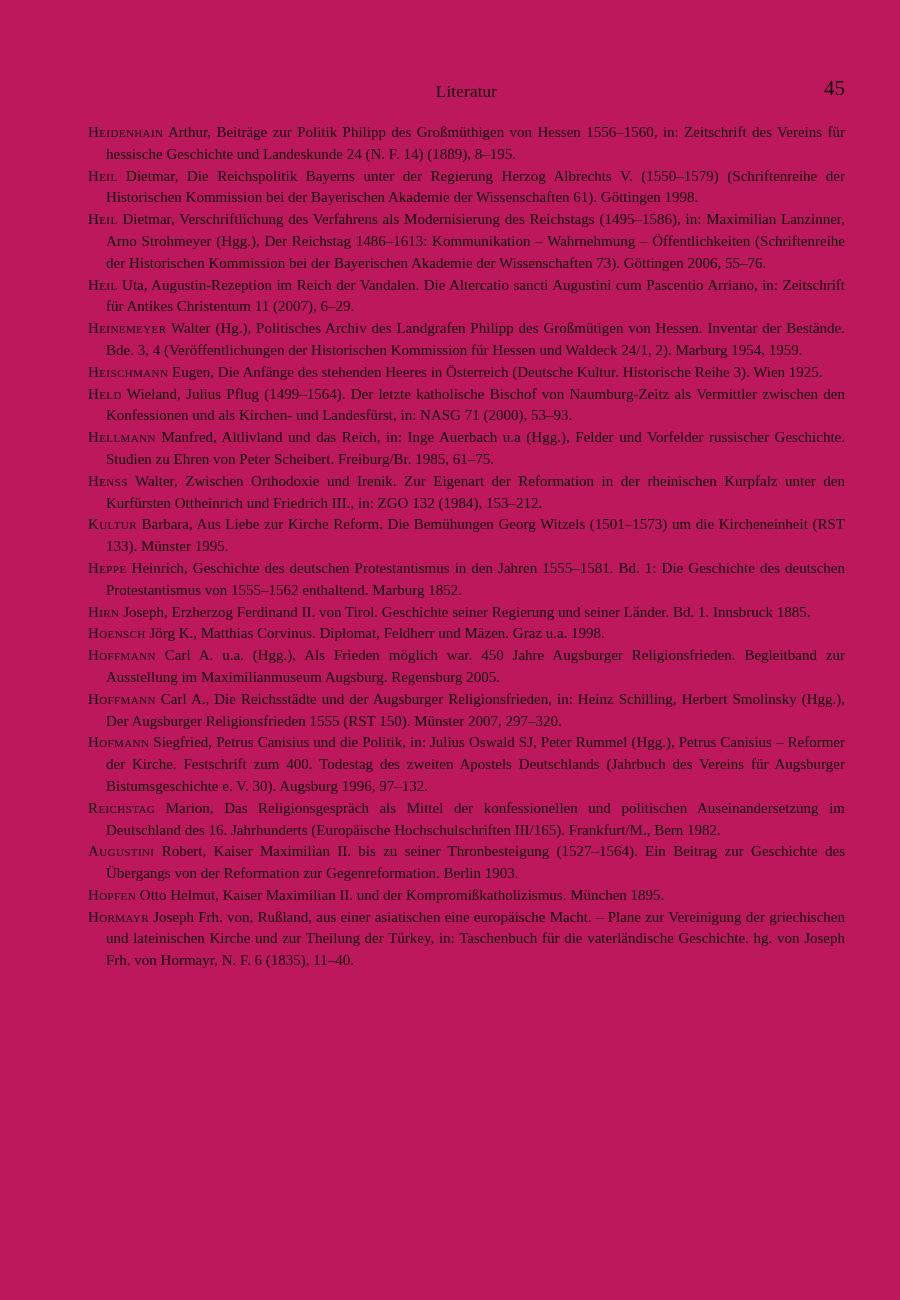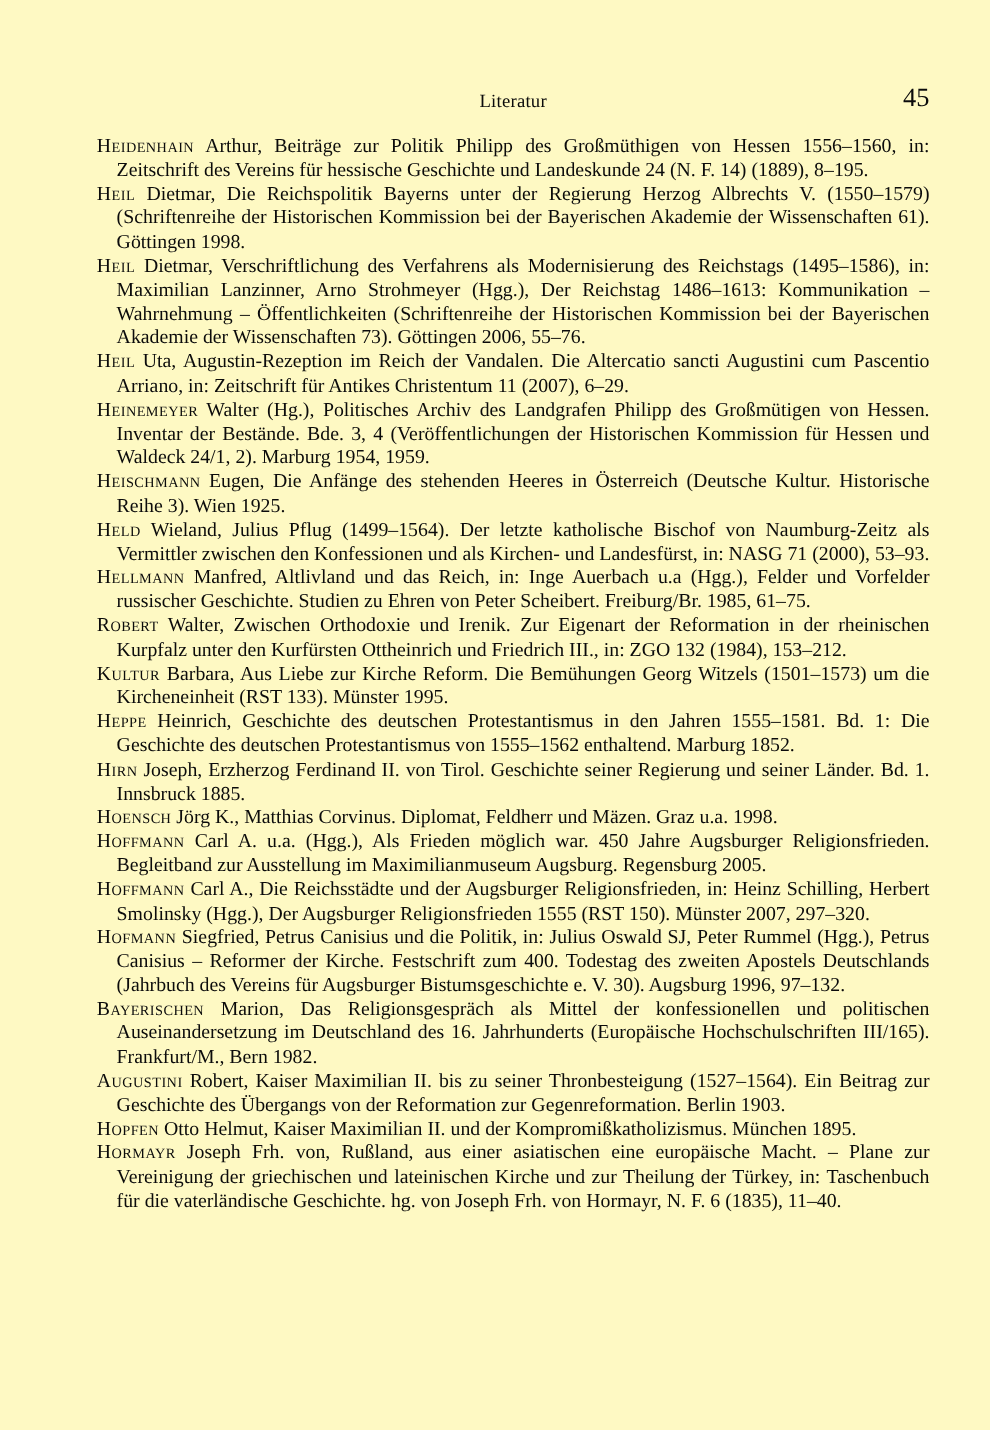--- a/index.html
+++ b/index.html
@@ -4,21 +4,21 @@
 <style>
   html, body {
     margin: 0;
     padding: 0;
     background: #ffffff;
   }
   .page {
     position: relative;
     width: 900px;
     height: 1300px;
-    background: #fef9c3;
+    background: #be185d;
     color: #0b0b0b;
     font-family: "Liberation Serif", "DejaVu Serif", serif;
     box-sizing: border-box;
     overflow: hidden;
   }
   .content {
     position: absolute;
     left: 88px;
     right: 55px;
     top: 82px;
@@ -31,24 +31,24 @@
   .running-title {
     display: block;
     text-align: center;
     font-size: 17px;
     letter-spacing: 0.2px;
   }
   .page-number {
     position: absolute;
     right: 0;
     top: -6px;
-    font-size: 24px;
+    font-size: 21px;
   }
   .bib {
-    font-size: 18px;
+    font-size: 15px;
     line-height: 21.8px;
     text-align: justify;
     hyphens: auto;
     -webkit-hyphens: auto;
   }
   .entry {
     margin: 0;
     padding-left: 18px;
     text-indent: -18px;
   }
@@ -76,37 +76,37 @@
   <p class="entry"><span class="sc">Heil</span> <span>Uta, Augustin-Rezeption im Reich der Vandalen. Die Altercatio sancti Augustini cum Pascentio Arriano, in: Zeitschrift für Antikes Christentum 11 (2007), 6–29.</span></p>
 
   <p class="entry"><span class="sc">Heinemeyer</span> <span>Walter (Hg.), Politisches Archiv des Landgrafen Philipp des Großmütigen von Hessen. Inventar der Bestände. Bde. 3, 4 (Veröffentlichungen der Historischen Kommission für Hessen und Waldeck 24/1, 2). Marburg 1954, 1959.</span></p>
 
   <p class="entry"><span class="sc">Heischmann</span> <span>Eugen, Die Anfänge des stehenden Heeres in Österreich (Deutsche Kultur. Historische Reihe 3). Wien 1925.</span></p>
 
   <p class="entry"><span class="sc">Held</span> <span>Wieland, Julius Pflug (1499–1564). Der letzte katholische Bischof von Naumburg-Zeitz als Vermittler zwischen den Konfessionen und als Kirchen- und Landesfürst, in: NASG 71 (2000), 53–93.</span></p>
 
   <p class="entry"><span class="sc">Hellmann</span> <span>Manfred, Altlivland und das Reich, in: Inge Auerbach u.a (Hgg.), Felder und Vorfelder russischer Geschichte. Studien zu Ehren von Peter Scheibert. Freiburg/Br. 1985, 61–75.</span></p>
 
-  <p class="entry"><span class="sc">Robert</span> <span>Walter, Zwischen Orthodoxie und Irenik. Zur Eigenart der Reformation in der rheinischen Kurpfalz unter den Kurfürsten Ottheinrich und Friedrich III., in: ZGO 132 (1984), 153–212.</span></p>
+  <p class="entry"><span class="sc">Henss</span> <span>Walter, Zwischen Orthodoxie und Irenik. Zur Eigenart der Reformation in der rheinischen Kurpfalz unter den Kurfürsten Ottheinrich und Friedrich III., in: ZGO 132 (1984), 153–212.</span></p>
 
   <p class="entry"><span class="sc">Kultur</span> <span>Barbara, Aus Liebe zur Kirche Reform. Die Bemühungen Georg Witzels (1501–1573) um die Kircheneinheit (RST 133). Münster 1995.</span></p>
 
   <p class="entry"><span class="sc">Heppe</span> <span>Heinrich, Geschichte des deutschen Protestantismus in den Jahren 1555–1581. Bd. 1: Die Geschichte des deutschen Protestantismus von 1555–1562 enthaltend. Marburg 1852.</span></p>
 
   <p class="entry"><span class="sc">Hirn</span> <span>Joseph, Erzherzog Ferdinand II. von Tirol. Geschichte seiner Regierung und seiner Länder. Bd. 1. Innsbruck 1885.</span></p>
 
   <p class="entry"><span class="sc">Hoensch</span> <span>Jörg K., Matthias Corvinus. Diplomat, Feldherr und Mäzen. Graz u.a. 1998.</span></p>
 
   <p class="entry"><span class="sc">Hoffmann</span> <span>Carl A. u.a. (Hgg.), Als Frieden möglich war. 450 Jahre Augsburger Religionsfrieden. Begleitband zur Ausstellung im Maximilianmuseum Augsburg. Regensburg 2005.</span></p>
 
   <p class="entry"><span class="sc">Hoffmann</span> <span>Carl A., Die Reichsstädte und der Augsburger Religionsfrieden, in: Heinz Schilling, Herbert Smolinsky (Hgg.), Der Augsburger Religionsfrieden 1555 (RST 150). Münster 2007, 297–320.</span></p>
 
   <p class="entry"><span class="sc">Hofmann</span> <span>Siegfried, Petrus Canisius und die Politik, in: Julius Oswald SJ, Peter Rummel (Hgg.), Petrus Canisius – Reformer der Kirche. Festschrift zum 400. Todestag des zweiten Apostels Deutschlands (Jahrbuch des Vereins für Augsburger Bistumsgeschichte e. V. 30). Augsburg 1996, 97–132.</span></p>
 
-  <p class="entry"><span class="sc">Bayerischen</span> <span>Marion, Das Religionsgespräch als Mittel der konfessionellen und politischen Auseinandersetzung im Deutschland des 16. Jahrhunderts (Europäische Hochschulschriften III/165). Frankfurt/M., Bern 1982.</span></p>
+  <p class="entry"><span class="sc">Reichstag</span> <span>Marion, Das Religionsgespräch als Mittel der konfessionellen und politischen Auseinandersetzung im Deutschland des 16. Jahrhunderts (Europäische Hochschulschriften III/165). Frankfurt/M., Bern 1982.</span></p>
 
   <p class="entry"><span class="sc">Augustini</span> <span>Robert, Kaiser Maximilian II. bis zu seiner Thronbesteigung (1527–1564). Ein Beitrag zur Geschichte des Übergangs von der Reformation zur Gegenreformation. Berlin 1903.</span></p>
 
   <p class="entry"><span class="sc">Hopfen</span> <span>Otto Helmut, Kaiser Maximilian II. und der Kompromißkatholizismus. München 1895.</span></p>
 
   <p class="entry"><span class="sc">Hormayr</span> <span>Joseph Frh. von, Rußland, aus einer asiatischen eine europäische Macht. – Plane zur Vereinigung der griechischen und lateinischen Kirche und zur Theilung der Türkey, in: Taschenbuch für die vaterländische Geschichte. hg. von Joseph Frh. von Hormayr, N. F. 6 (1835), 11–40.</span></p>
 </div>
   </div>
 </div>
 

